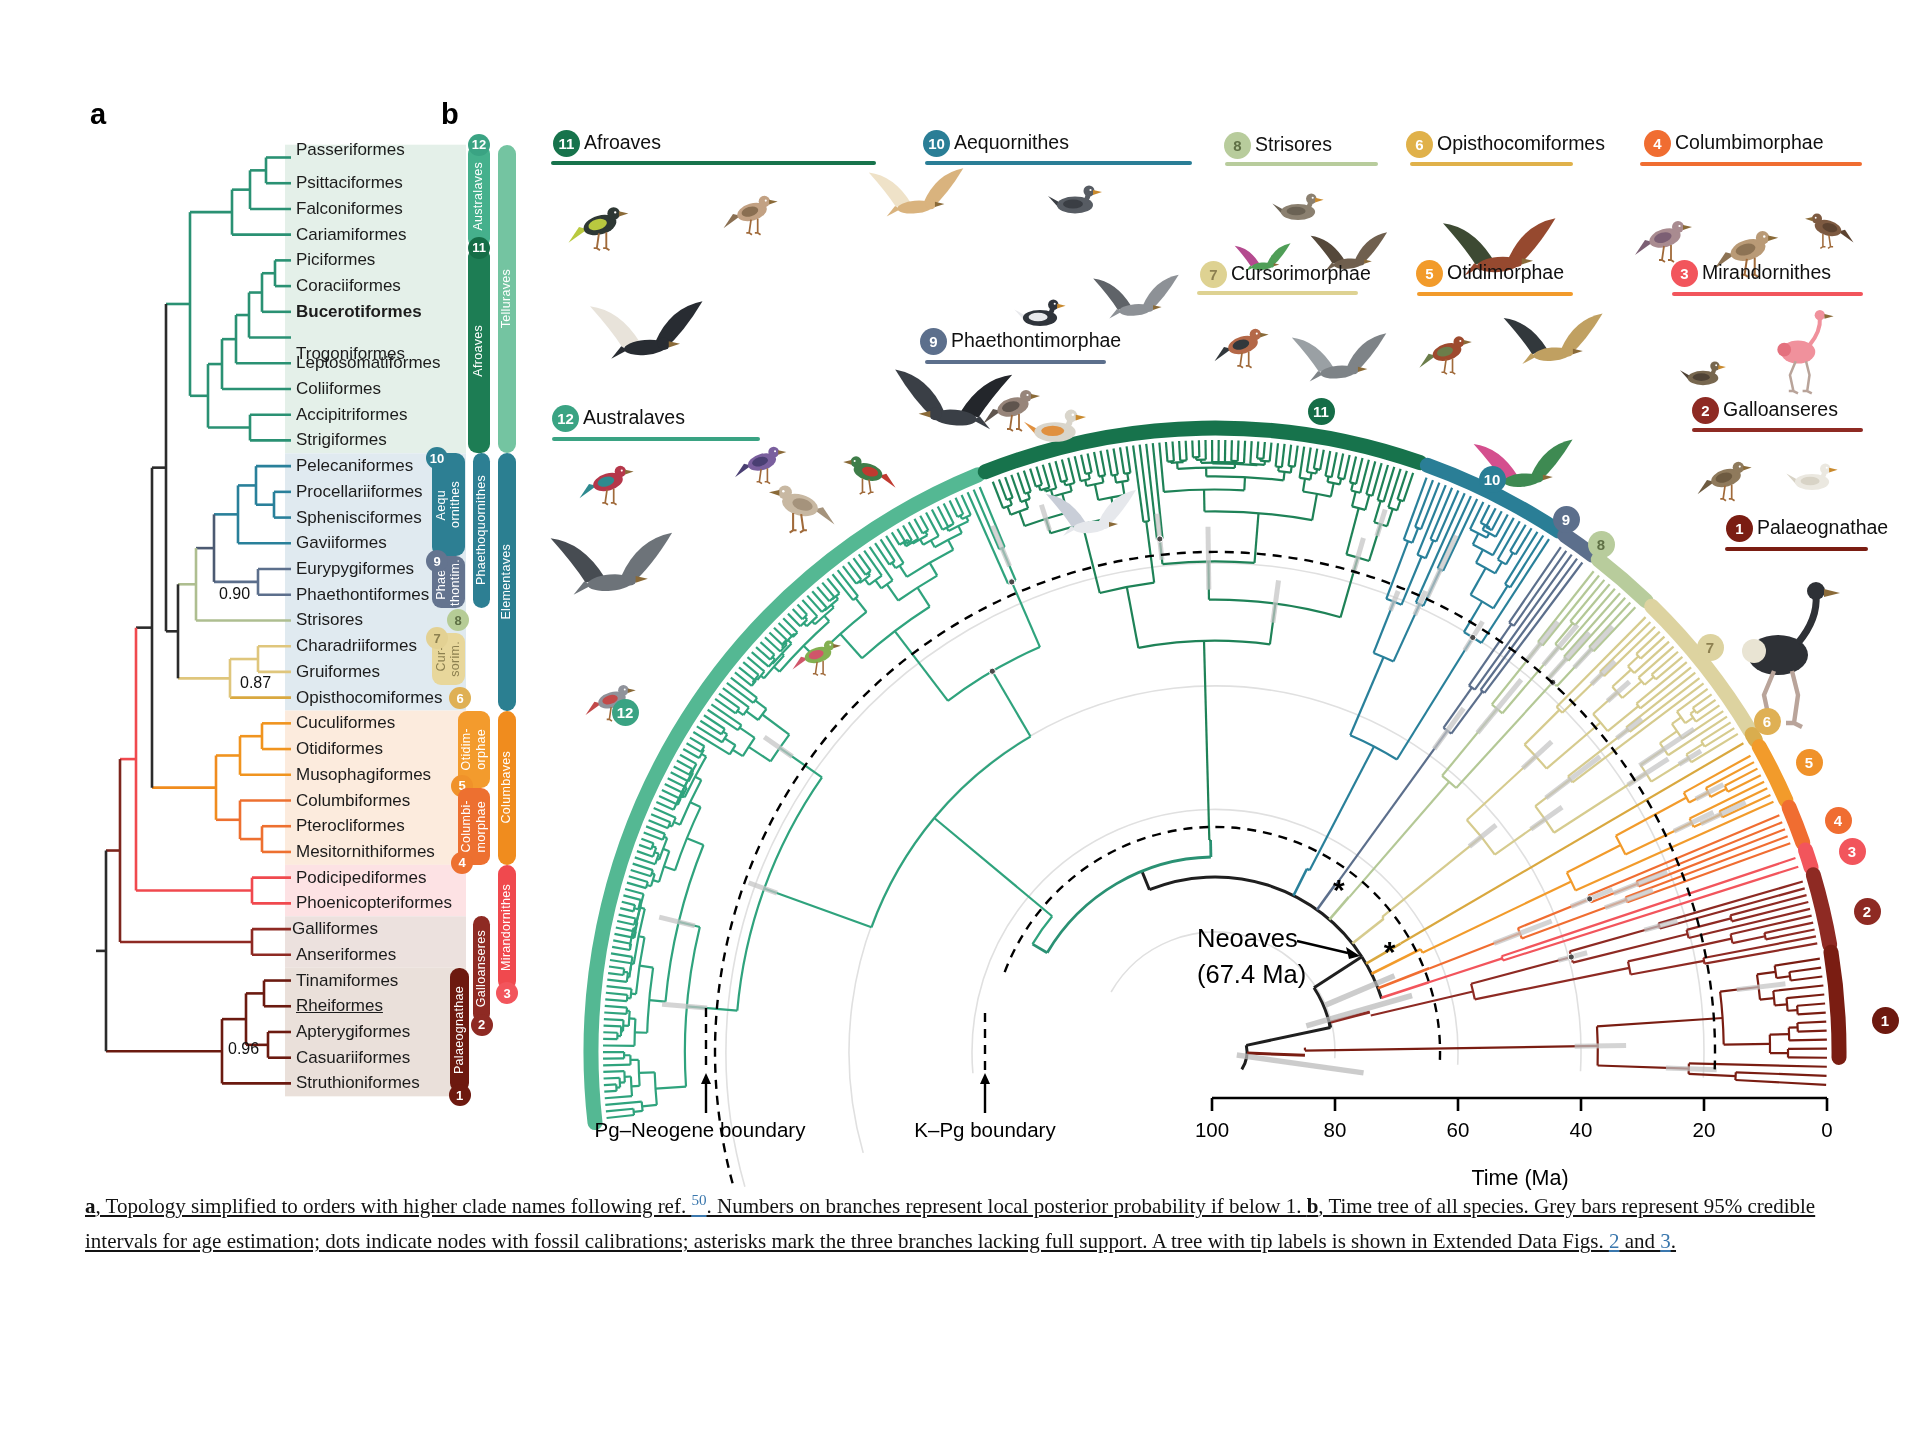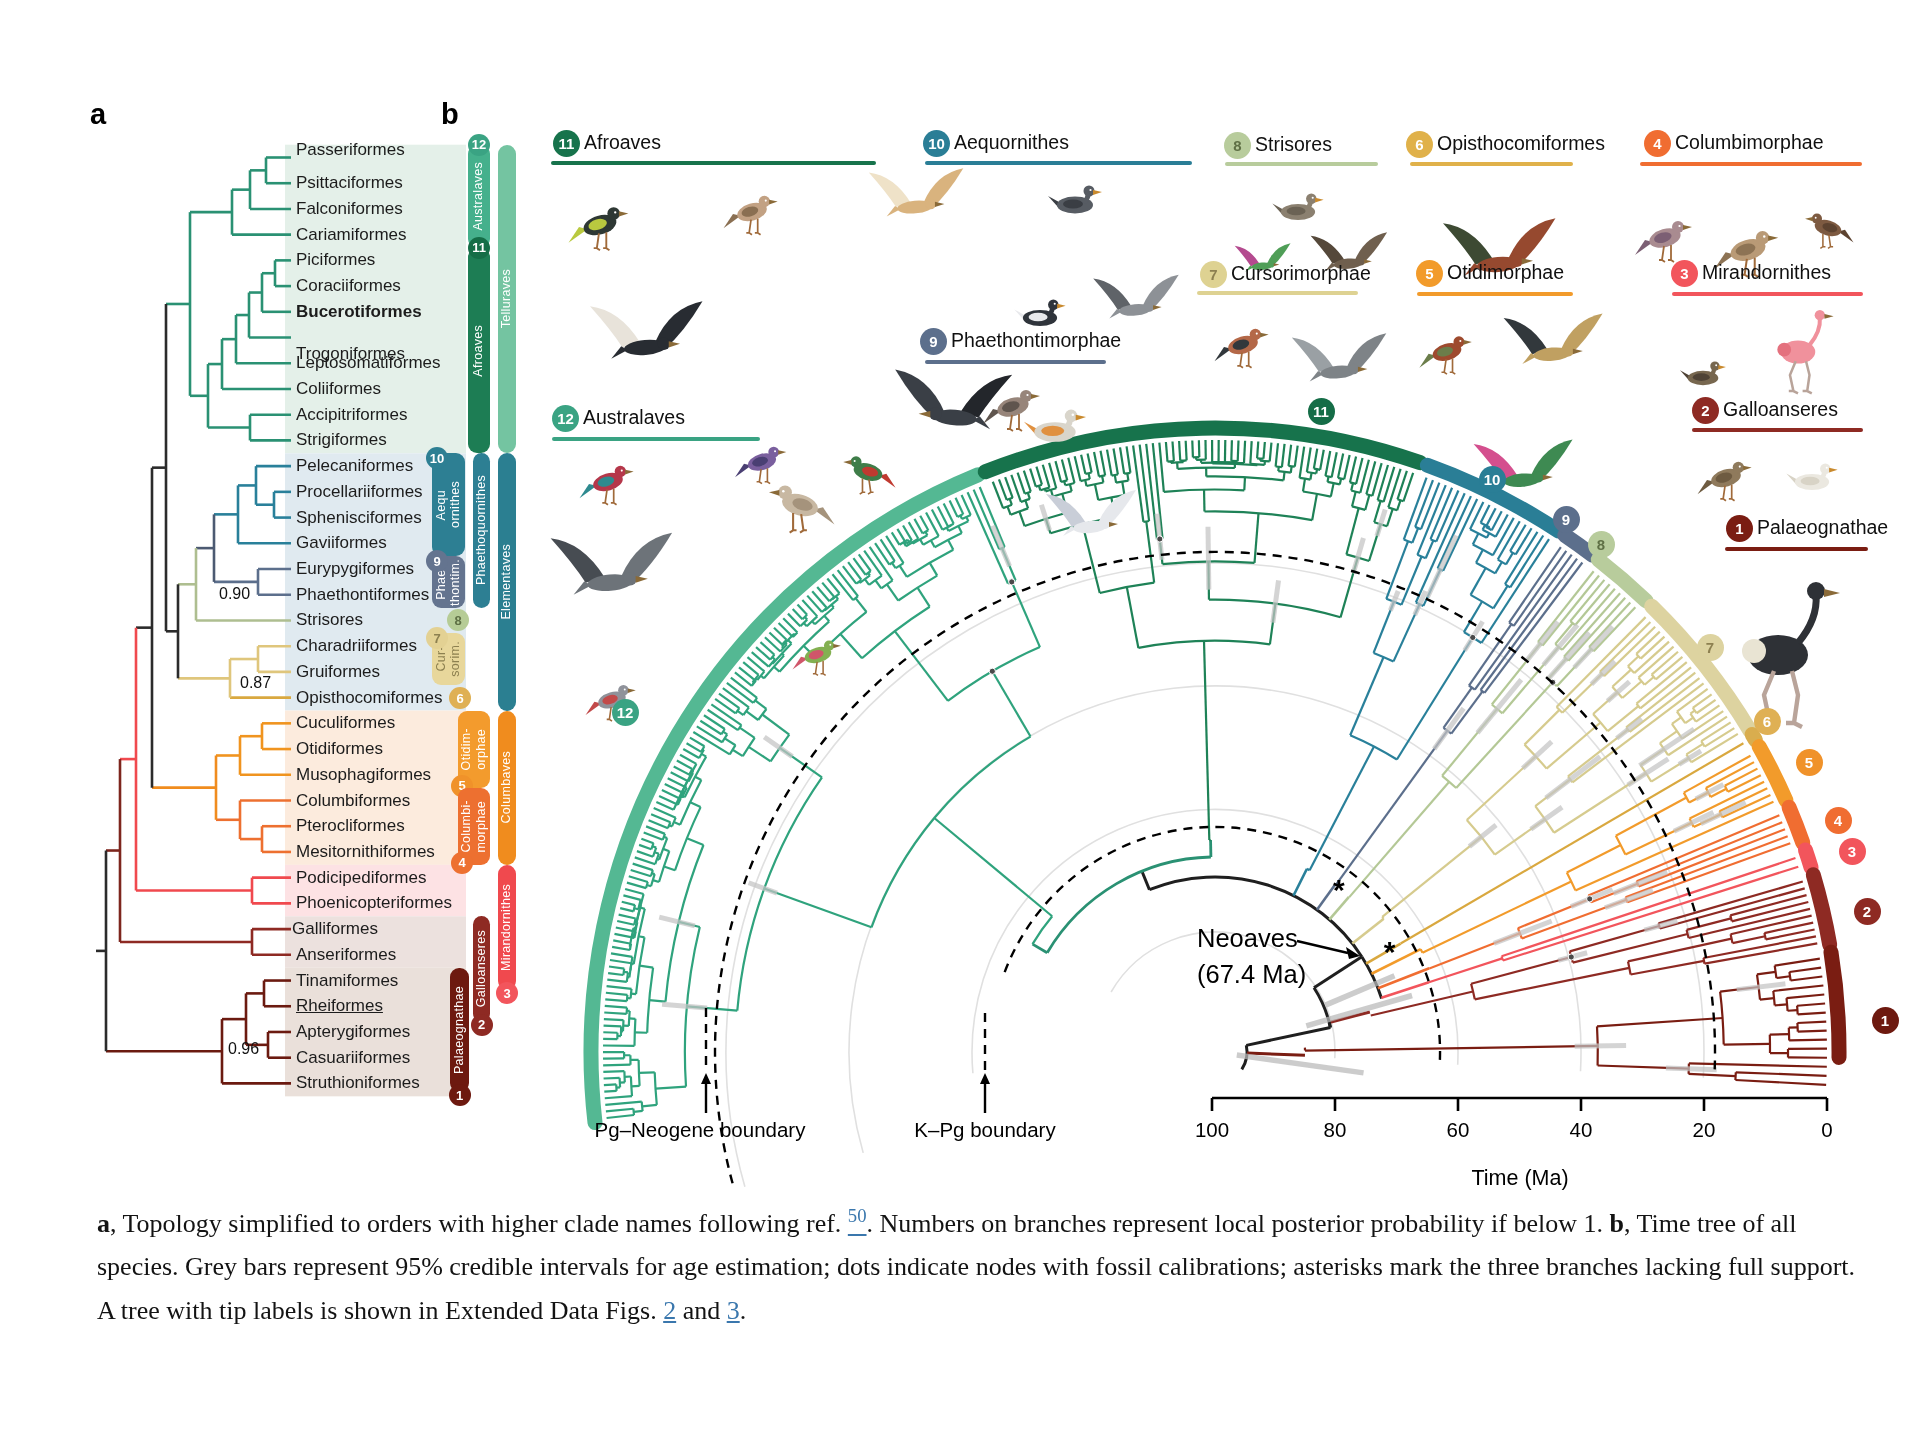--- a/index.html
+++ b/index.html
@@ -15,22 +15,22 @@
   .ncirc{position:absolute;border-radius:50%;display:flex;align-items:center;justify-content:center;
          color:#fff;font-weight:bold;}
   .ncirc.small{width:22px;height:22px;font-size:13px;}
   .ncirc.big{width:27px;height:27px;font-size:15px;}
   .lg-head{position:absolute;font-size:19.5px;color:#101010;white-space:nowrap;}
   .underl{position:absolute;height:4px;border-radius:2px;}
   .neo{position:absolute;font-size:25.5px;color:#000;line-height:1.42;}
   .bnd{position:absolute;font-size:20.5px;color:#000;white-space:nowrap;transform:translateX(-50%);}
   .tick-lab{position:absolute;font-size:20.5px;color:#000;transform:translateX(-50%);}
   .axis-title{position:absolute;font-size:21.5px;color:#000;transform:translateX(-50%);}
-  .caption{position:absolute;left:85px;top:1188px;width:1766px;margin:12px;
-           font-family:"Liberation Serif",serif;font-size:26px;line-height:1.68;color:#131313;}
+  .caption{position:absolute;left:85px;top:1188px;width:1766px;margin:0;
+           font-family:"Liberation Serif",serif;font-size:21px;line-height:1.68;color:#131313;text-decoration:underline;}
   .caption b{font-weight:bold;}
   .caption a{color:#3a77ad;text-decoration:underline;cursor:pointer;}
   .caption sup{font-size:0.72em;}
 </style>
 </head>
 <body>
 
 <div class="fig">
   <svg id="art" width="1920" height="1440" viewBox="0 0 1920 1440">
       <rect x="285" y="144.7" width="181" height="308.64" fill="#e4f0e9"></rect>

